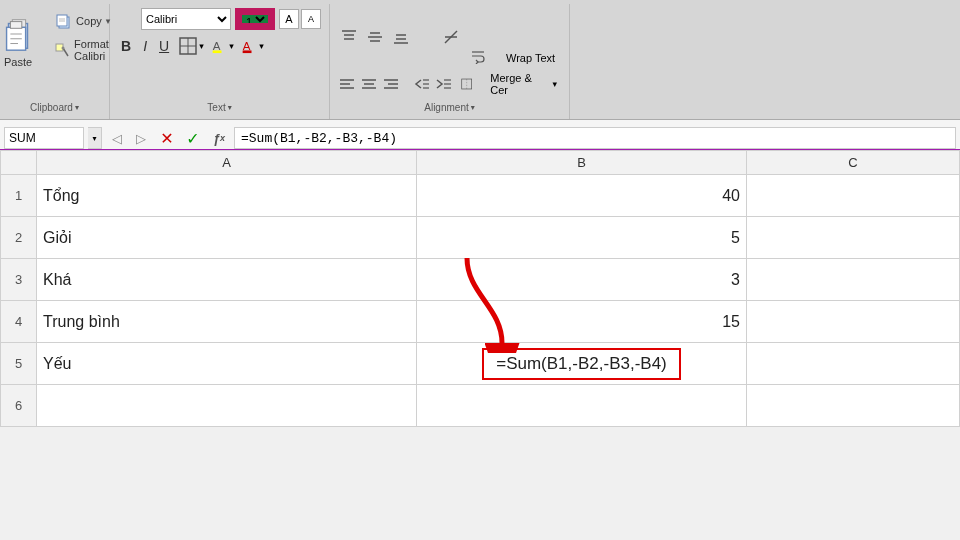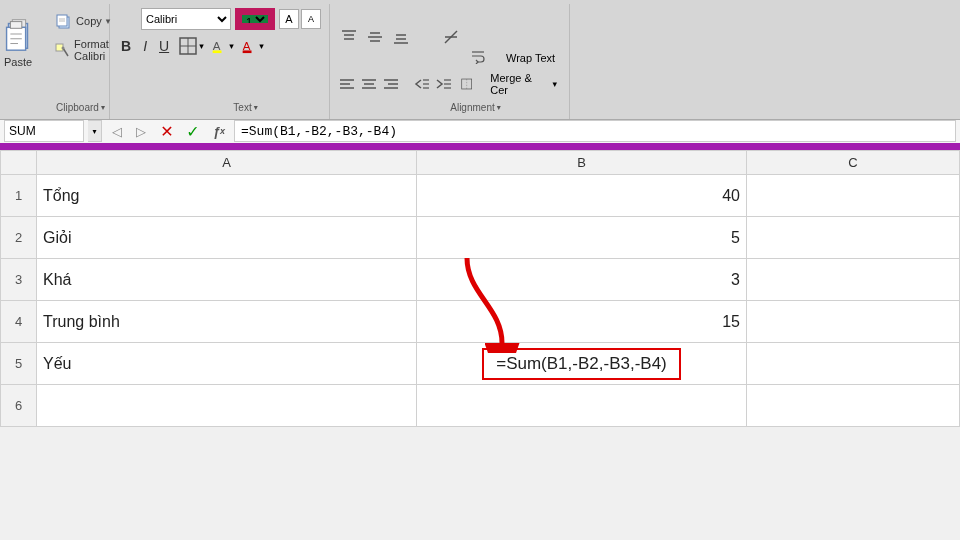--- a/index.html
+++ b/index.html
@@ -34,21 +34,20 @@
       font-size: 10px;
       color: #555;
       position: absolute;
       bottom: 6px;
       left: 50%;
       transform: translateX(-50%);
       white-space: nowrap;
       display: flex;
       align-items: center;
       gap: 2px;
-      margin-left: 26px;
     }
 
     .group-expand-icon {
       font-size: 8px;
       color: #555;
     }
 
     .clipboard-group {
       width: 110px;
       justify-content: flex-start;
@@ -228,24 +227,24 @@
       align-items: center;
       gap: 18px;
       font-size: 11px;
       cursor: pointer;
       padding: 2px 4px;
     }
 
     
     .formula-bar {
       display: flex;
-      align-items: flex-start;
+      align-items: flex-end;
       height: 30px;
       background: #f5f5f5;
-      border-bottom: 7px solid #a21caf;
+      border-bottom: 1px solid #a21caf;
       padding: 0 4px;
       gap: 4px;
     }
 
     .name-box {
       width: 80px;
       height: 22px;
       border: 1px solid #ccc;
       background: white;
       font-size: 12px;

